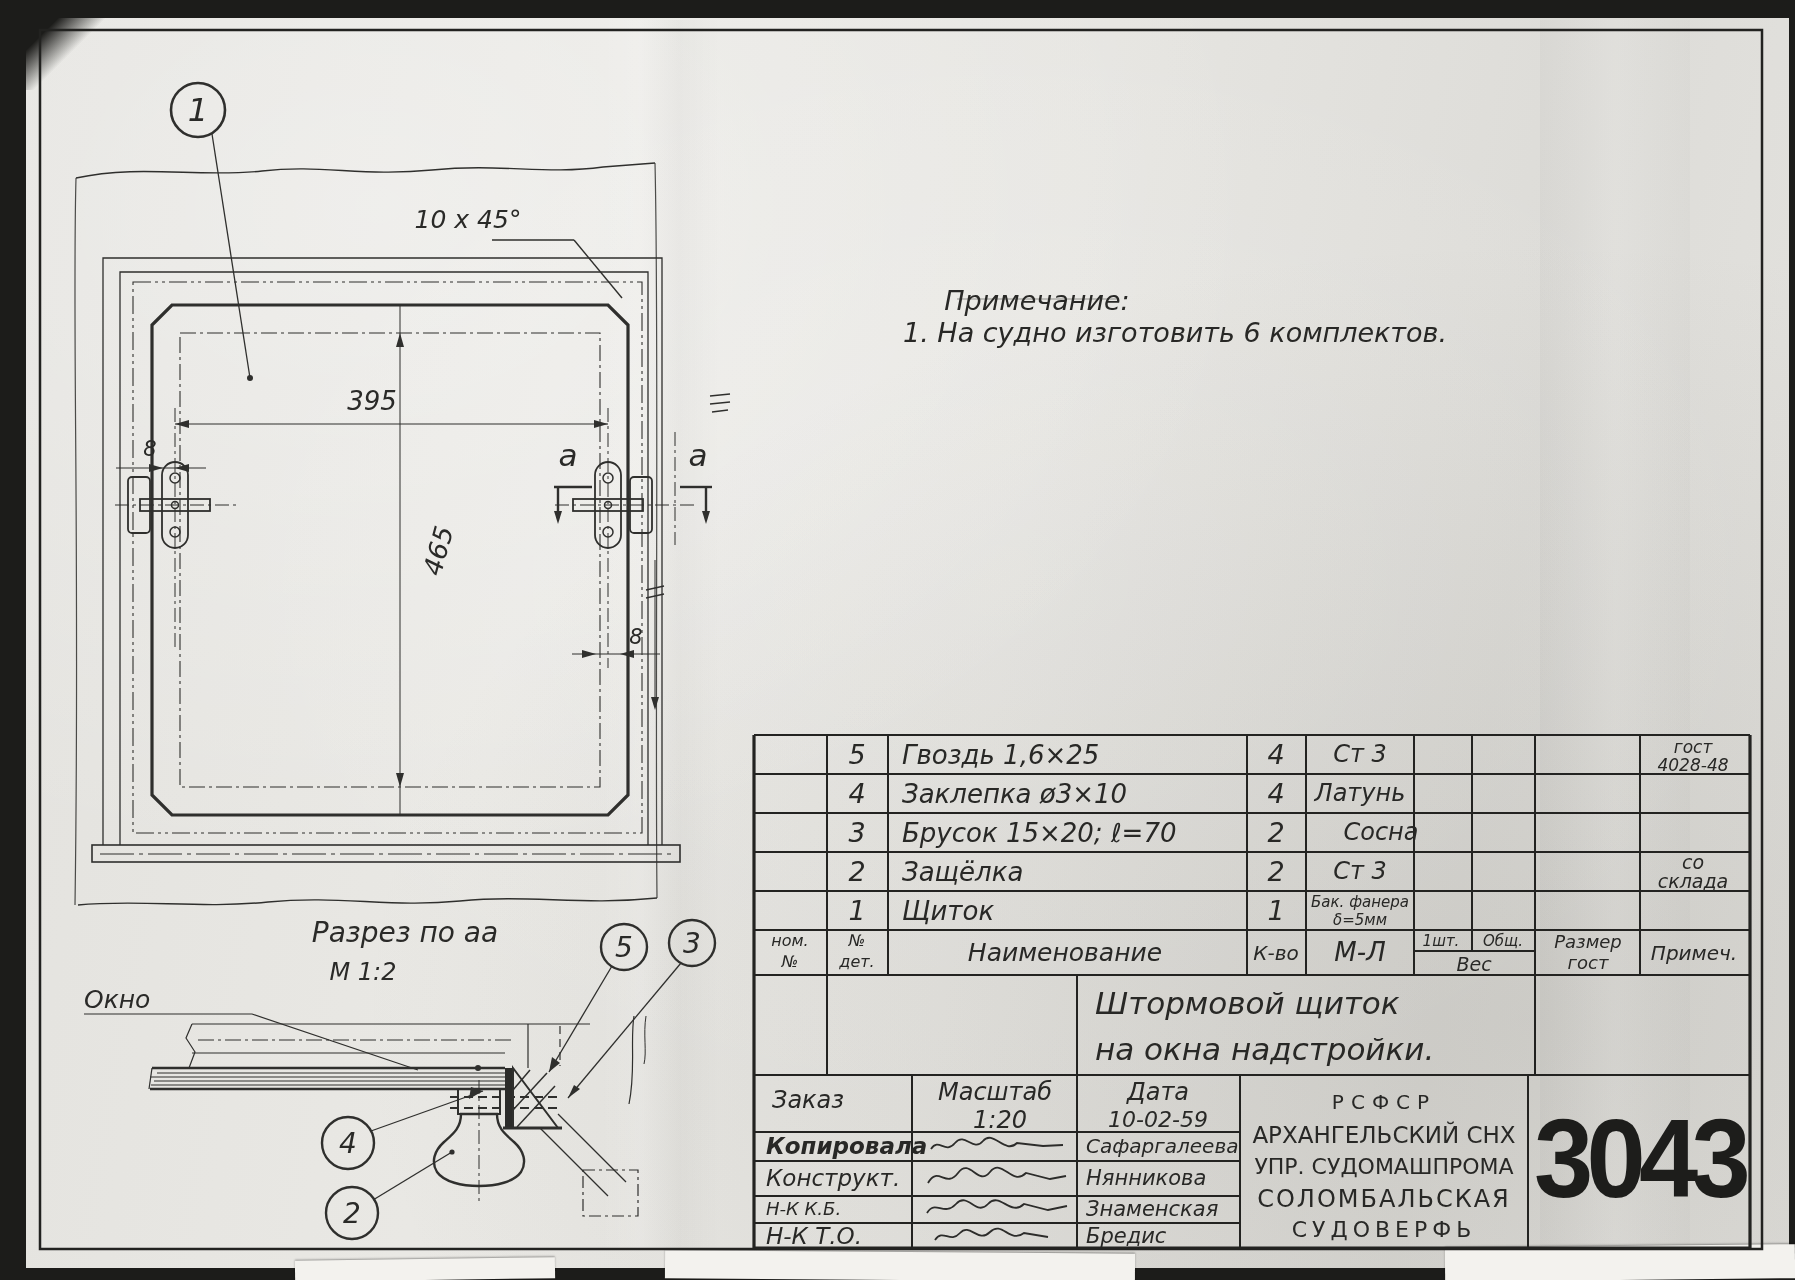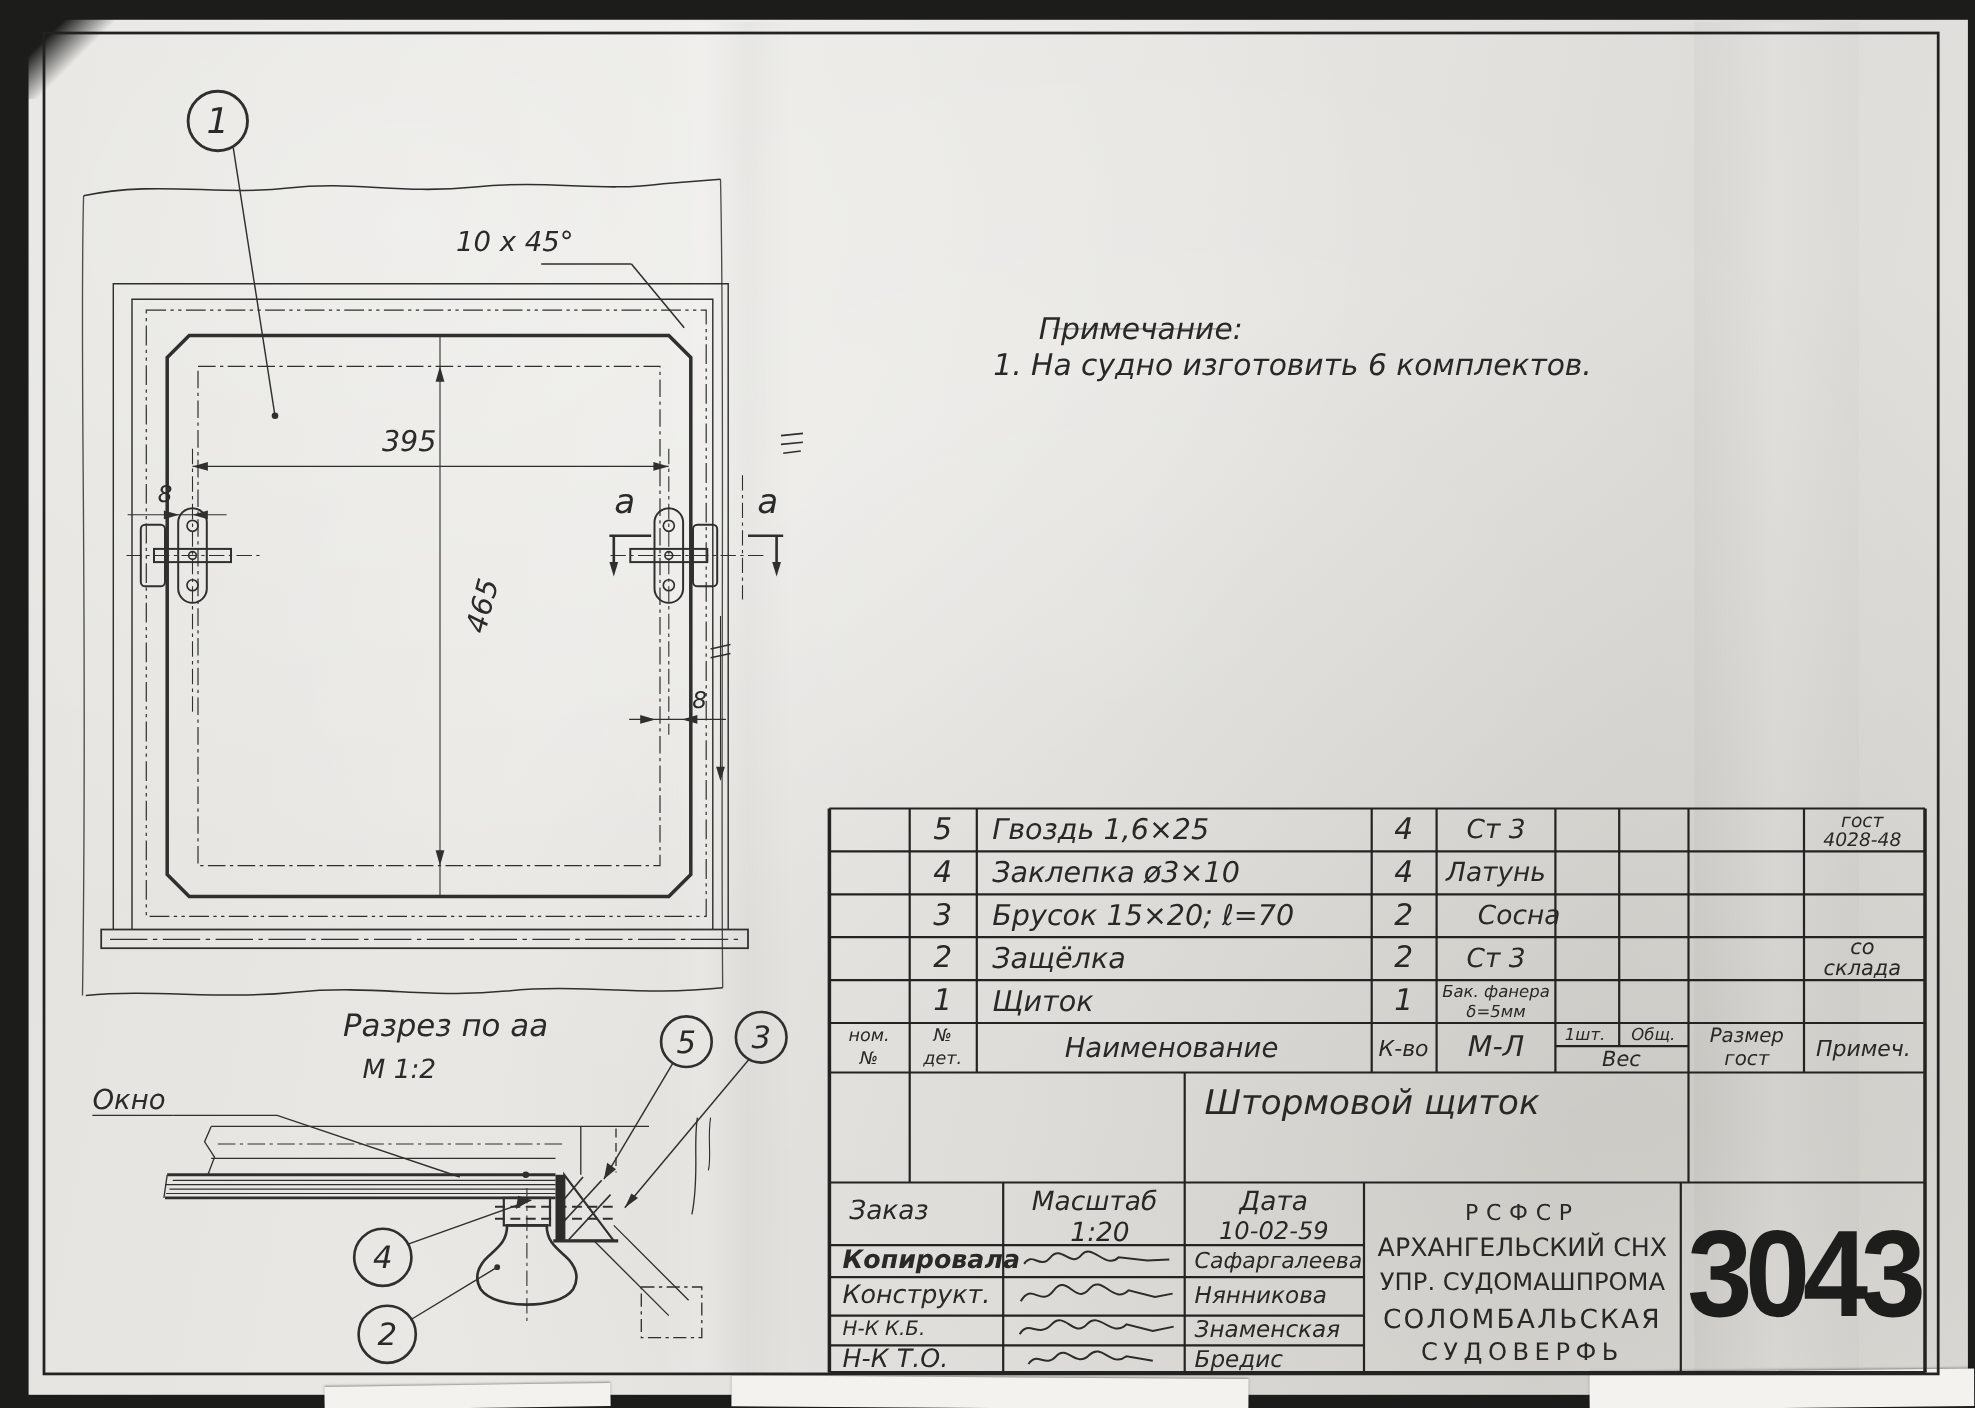--- a/index.html
+++ b/index.html
@@ -281,20 +281,21 @@
   <div class="t c" style="left:1276px;top:953px;font-size:20px;">К-во</div>
   <div class="t c" style="left:1360px;top:952px;font-size:26px;">М-Л</div>
   <div class="t c" style="left:1441px;top:941px;font-size:15px;">1шт.</div>
   <div class="t c" style="left:1503px;top:941px;font-size:15px;">Общ.</div>
   <div class="t c" style="left:1474px;top:964px;font-size:19px;">Вес</div>
   <div class="t c" style="left:1588px;top:942px;font-size:18px;">Размер</div>
   <div class="t c" style="left:1588px;top:963px;font-size:18px;">гост</div>
   <div class="t c" style="left:1694px;top:953px;font-size:20px;">Примеч.</div>
 
   <div class="t l" style="left:1095px;top:1003px;font-size:31px;">Штормовой щиток</div>
+  <div class="t l" style="left:1095px;top:1049px;font-size:31px;">на окна надстройки.</div>
 
   <div class="t l" style="left:772px;top:1100px;font-size:24px;">Заказ</div>
   <div class="t c" style="left:995px;top:1092px;font-size:24px;">Масштаб</div>
   <div class="t c" style="left:1000px;top:1120px;font-size:24px;">1:20</div>
   <div class="t c" style="left:1158px;top:1092px;font-size:24px;">Дата</div>
   <div class="t c" style="left:1158px;top:1120px;font-size:22px;">10-02-59</div>
 
   <div class="t l" style="left:766px;top:1146px;font-size:23px;font-weight:bold;">Копировала</div>
   <div class="t l" style="left:766px;top:1178px;font-size:23px;">Конструкт.</div>
   <div class="t l" style="left:766px;top:1209px;font-size:18px;">Н-К К.Б.</div>

